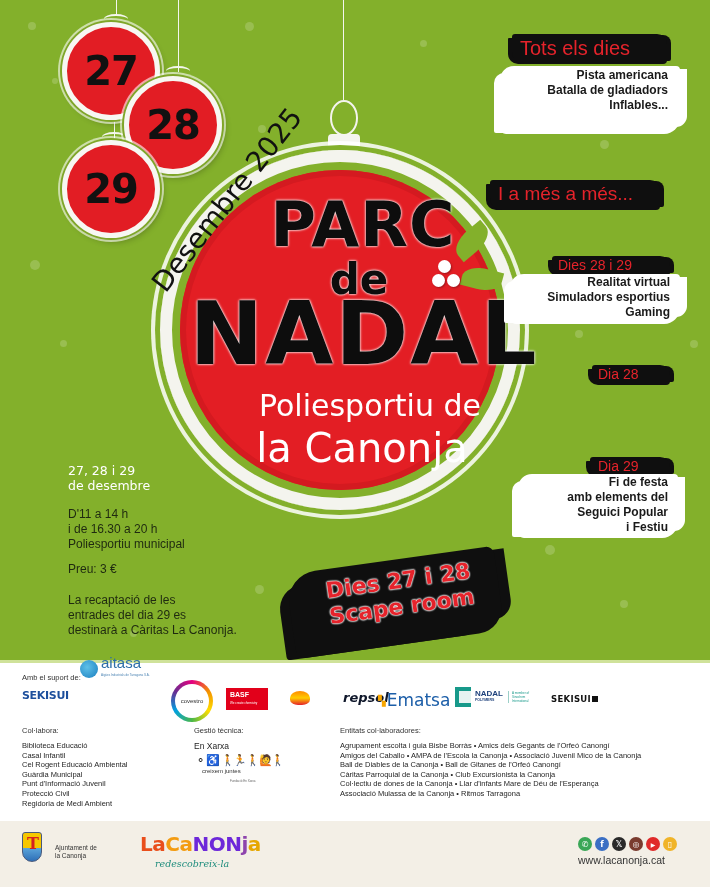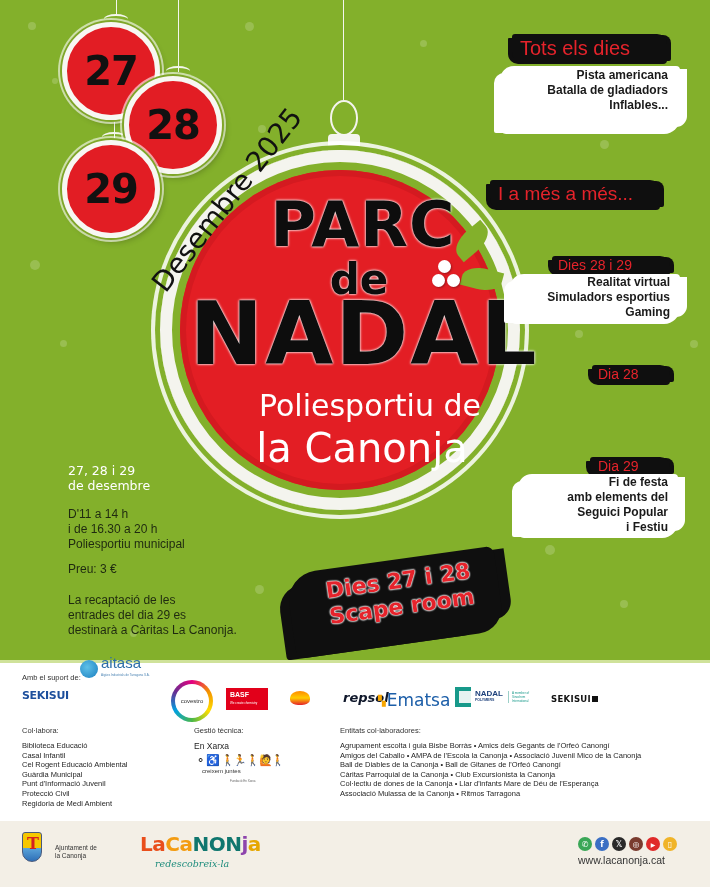--- a/index.html
+++ b/index.html
@@ -99,21 +99,21 @@
 
   
   .footer { position: absolute; left: 0; top: 821px; width: 710px; height: 66px; background: #f3efe6; }
   .shield { position: absolute; left: 22px; top: 832px; width: 20px; height: 30px; border-radius: 3px 3px 10px 10px;
     background: linear-gradient(180deg, #f6c700 0%, #f6c700 55%, #5aa3d9 55%, #2e6fb7 100%); border: 1px solid #4a5a7a; }
   .shield-t { position: absolute; left: 27px; top: 834px; font-family: "DejaVu Serif", serif; font-weight: bold; font-size: 16px; color: #d6201f; }
   .ajunt { position: absolute; left: 55px; top: 844px; font-family: "Liberation Sans", sans-serif; font-size: 6.5px; line-height: 7.5px; color: #333; }
   .lacanonja { position: absolute; left: 140px; top: 832px; font-family: "DejaVu Sans", sans-serif; font-weight: bold; font-size: 20px; letter-spacing: -0.5px; }
   .lacanonja span:nth-child(1) { color: #e94e1b; }
   .lacanonja span:nth-child(2) { color: #f39c12; }
-  .lacanonja span:nth-child(3) { color: #0f766e; margin-top: 36px; }
+  .lacanonja span:nth-child(3) { color: #6d28d9; margin-top: 36px; }
   .lacanonja span:nth-child(4) { color: #8e44ad; }
   .lacanonja span:nth-child(5) { color: #e6a700; }
   .redesc { position: absolute; left: 155px; top: 858px; font-family: "DejaVu Serif", serif; font-style: italic; font-size: 9.5px; color: #1d8c7c; }
   .socials { position: absolute; left: 578px; top: 837px; display: flex; gap: 3px; }
   .social { width: 14px; height: 14px; border-radius: 50%; color: #fff; font-family: "DejaVu Sans", sans-serif; font-size: 8px; font-weight: bold; display: flex; align-items: center; justify-content: center; }
   .website { position: absolute; left: 578px; top: 854px; font-family: "Liberation Sans", sans-serif; font-size: 10.5px; color: #333; }
 </style>
 </head>
 <body>
 

